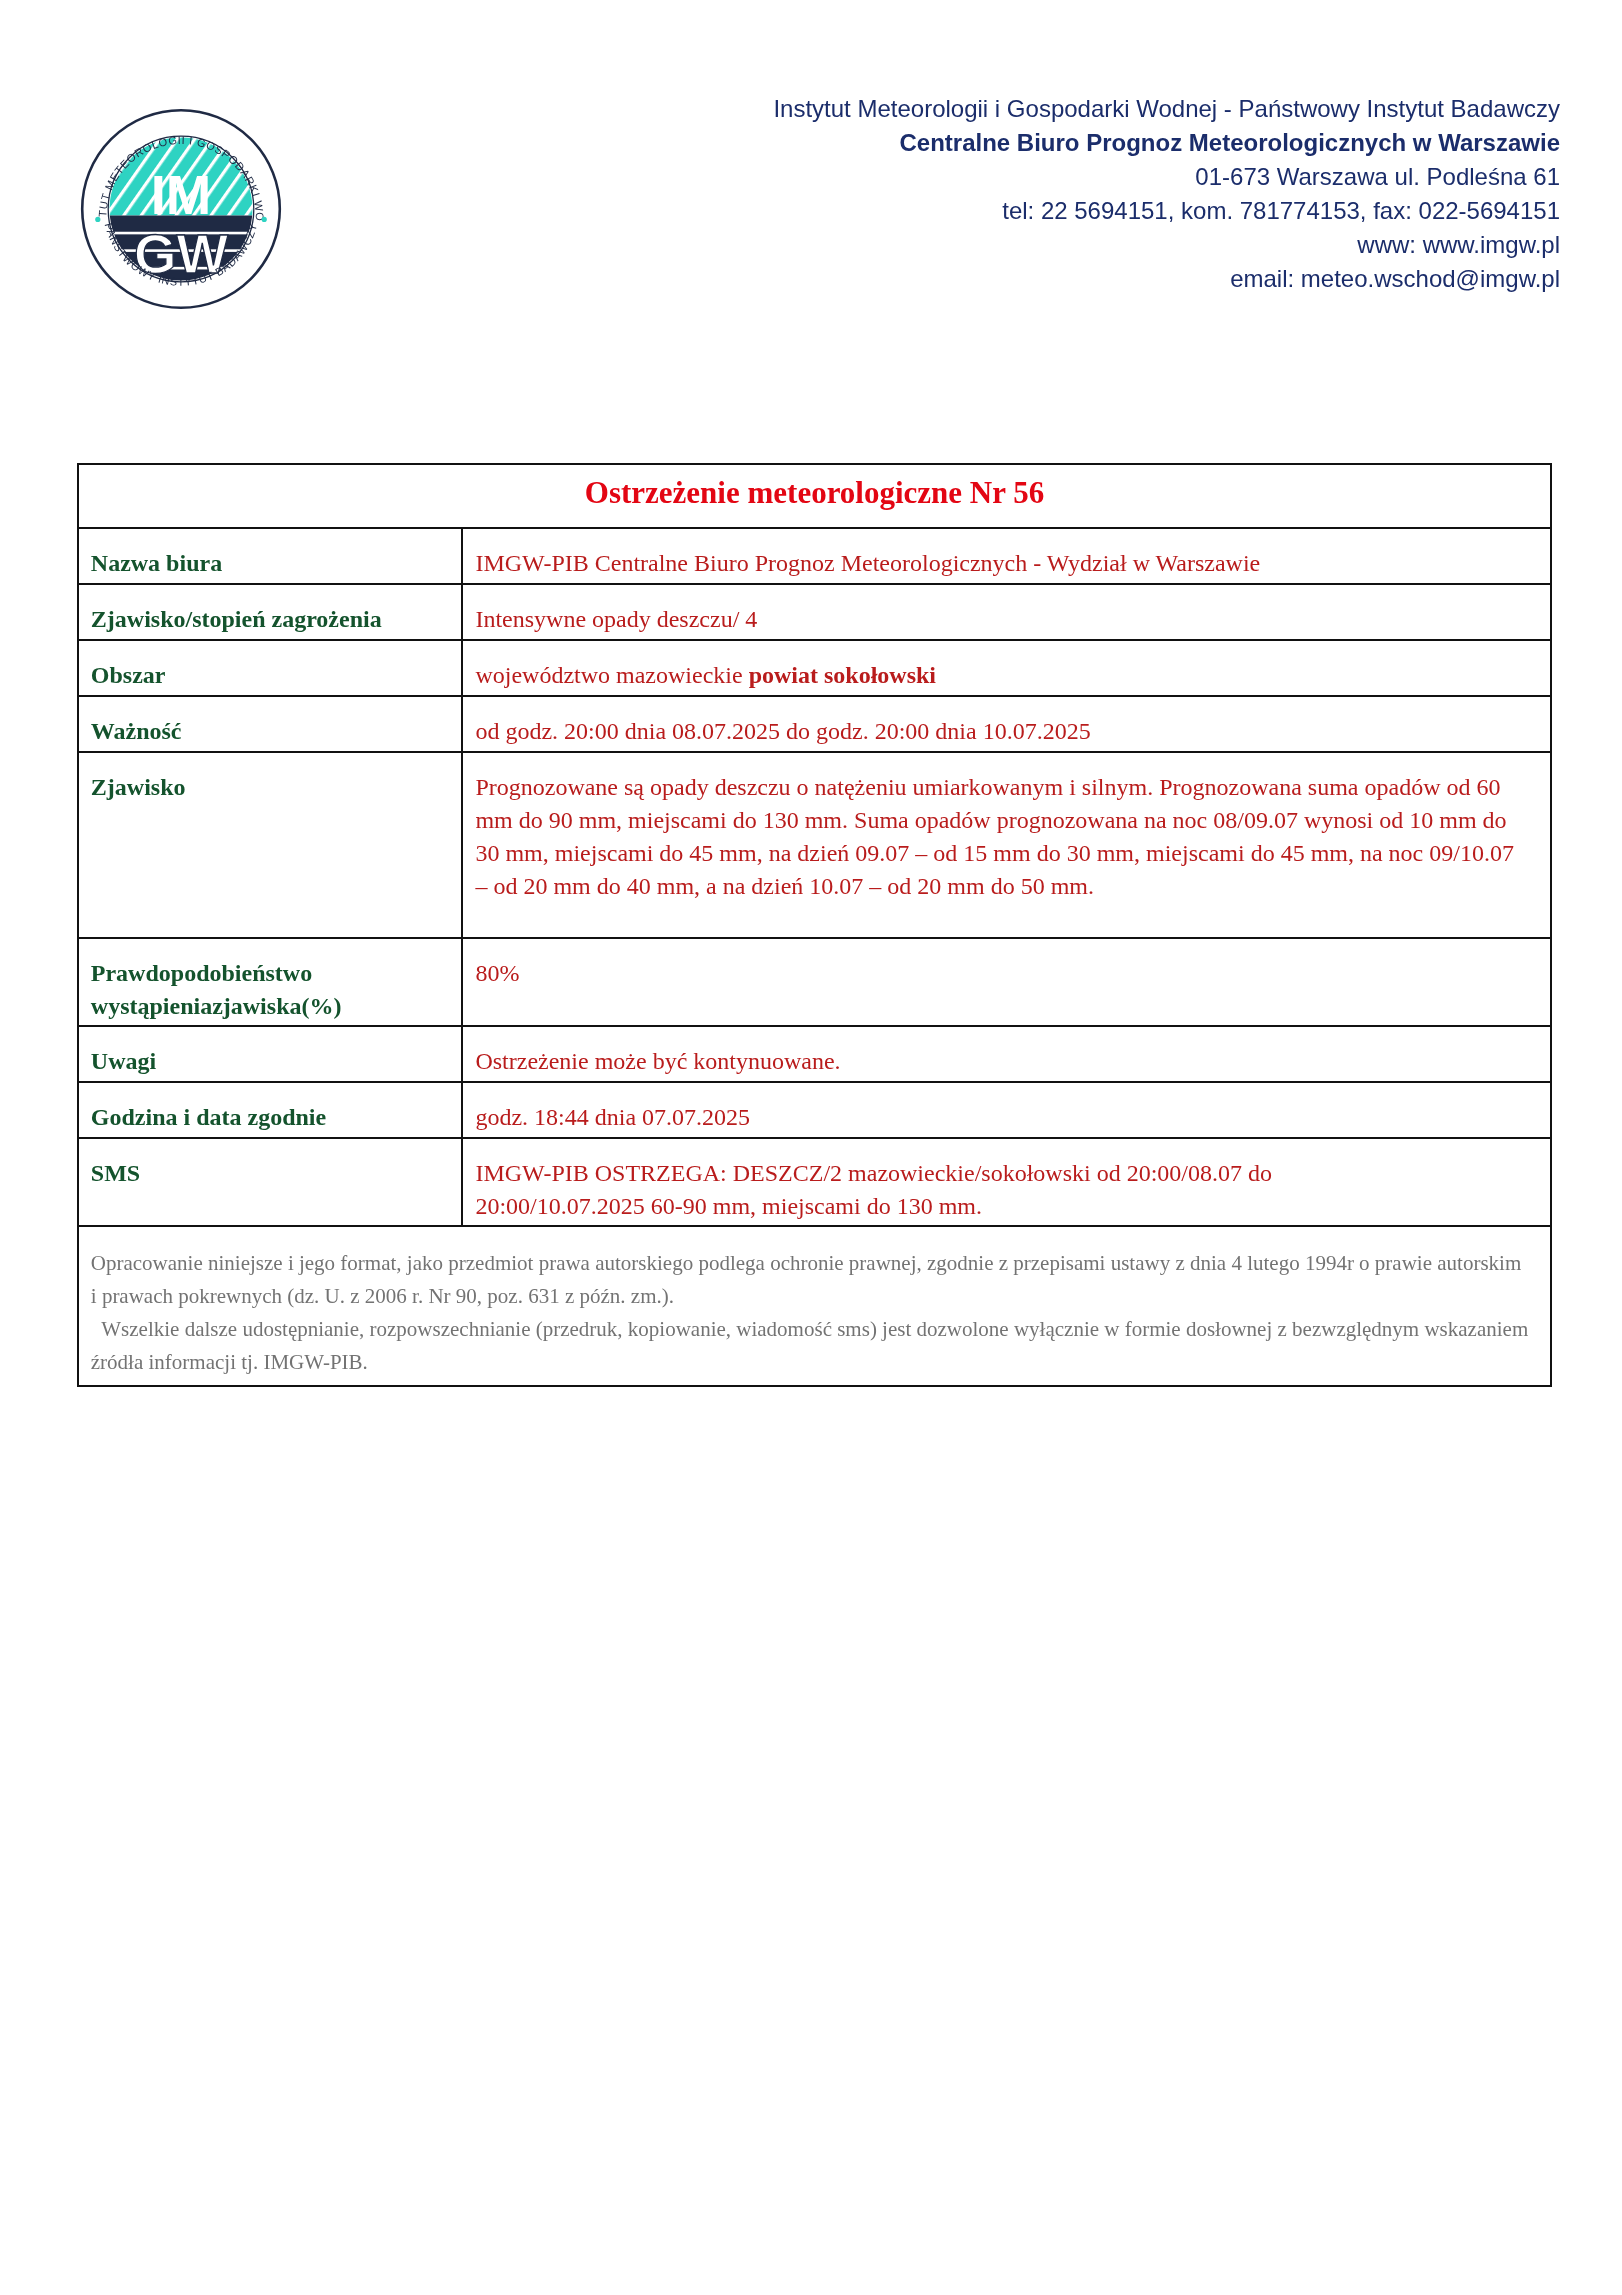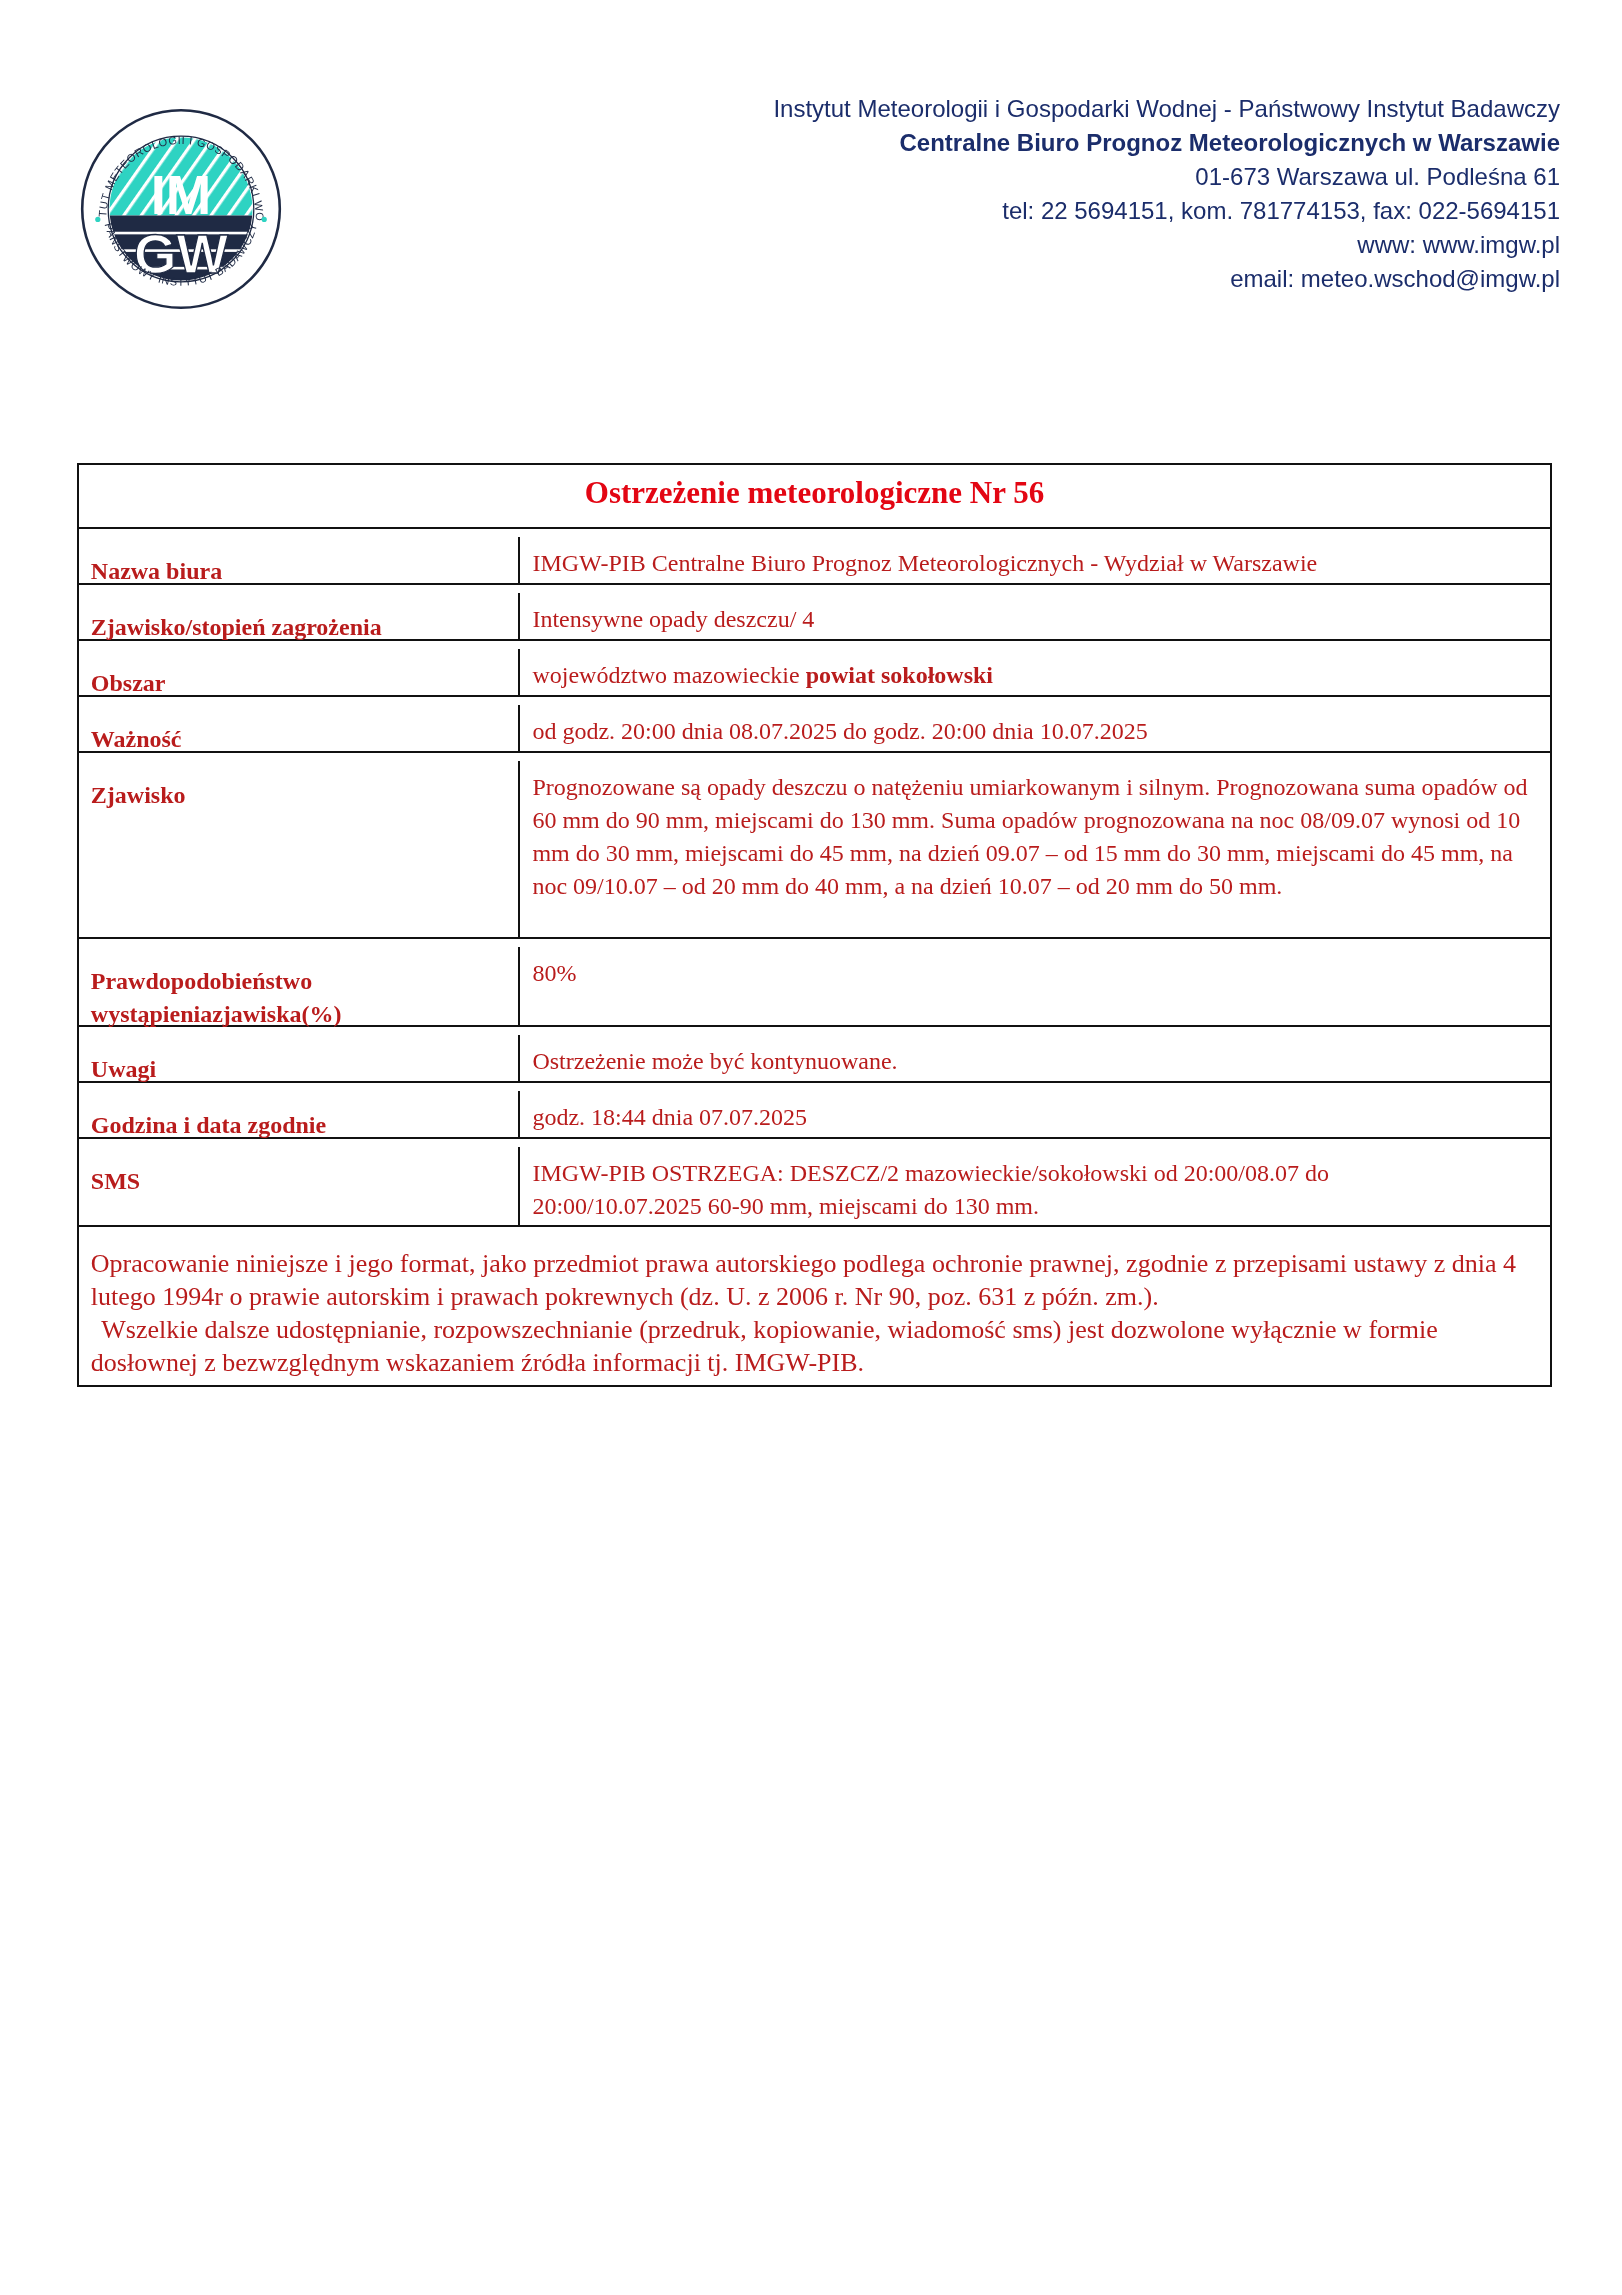--- a/index.html
+++ b/index.html
@@ -11,24 +11,24 @@
   .logo { position: absolute; left: 77px; top: 105px; width: 208px; height: 208px; }
   .header-text { position: absolute; right: 62px; top: 92px; text-align: right; color: #1b2d6b; font-size: 24px; line-height: 34px; }
   .header-text .bold { font-weight: bold; }
 
   
   .warning-table { position: absolute; left: 77px; top: 463px; width: 1475px; border: 2px solid #111; box-sizing: border-box; }
   .title-row { height: 64px; border-bottom: 2px solid #111; display: flex; align-items: center; justify-content: center; padding-bottom: 6.5px; box-sizing: border-box; }
   .title-row span { color: #e30613; font-weight: bold; font-size: 31px; }
   .row { display: flex; border-bottom: 2px solid #111; box-sizing: border-box; }
   .row:last-of-type { border-bottom: 2px solid #111; }
-  .cell-label { width: 441px; border-right: 2px solid #111; padding: 18.3px 0 7.9px 11.8px; box-sizing: border-box; font-weight: bold; font-size: 24px; line-height: 33px; color: #b91c1c; margin-top: 8px; }
+  .cell-label { width: 384px; border-right: 2px solid #111; padding: 18.3px 0 7.9px 11.8px; box-sizing: border-box; font-weight: bold; font-size: 24px; line-height: 33px; color: #14532d; }
   .cell-value { flex: 1; padding: 18.3px 19.6px 7.9px 12.4px; box-sizing: border-box; font-size: 24px; line-height: 33px; color: #b91c1c; }
   .cell-value b { font-weight: bold; }
-  .footer-note { padding: 19.6px 19.6px 6.5px 11.8px; font-size: 26px; line-height: 33px; color: #b91c1c; }
+  .footer-note { padding: 19.6px 19.6px 6.5px 11.8px; font-size: 21px; line-height: 33px; color: #737373; }
   .footer-note p { margin: 0; }
   .indent { padding-left: 10.5px; }
 </style>
 </head>
 <body>
 
 <div class="logo">
   <svg viewBox="0 0 320 320" width="208" height="208">
     <defs>
       <clipPath id="inner">

